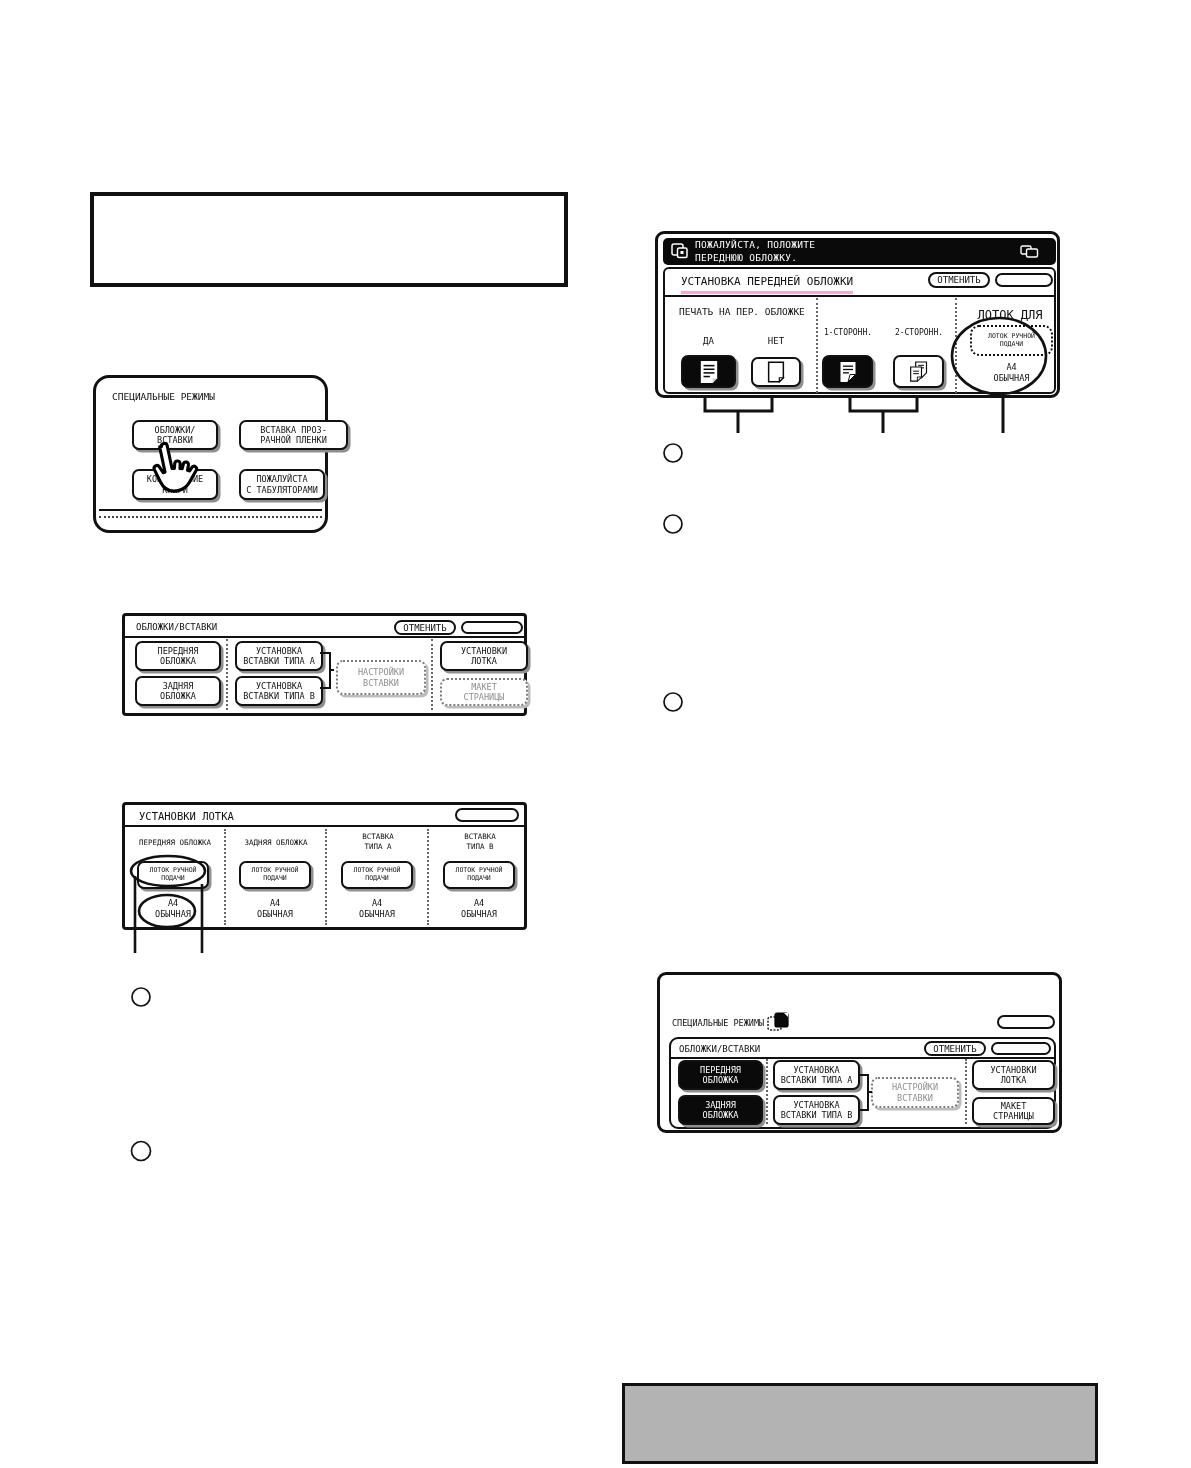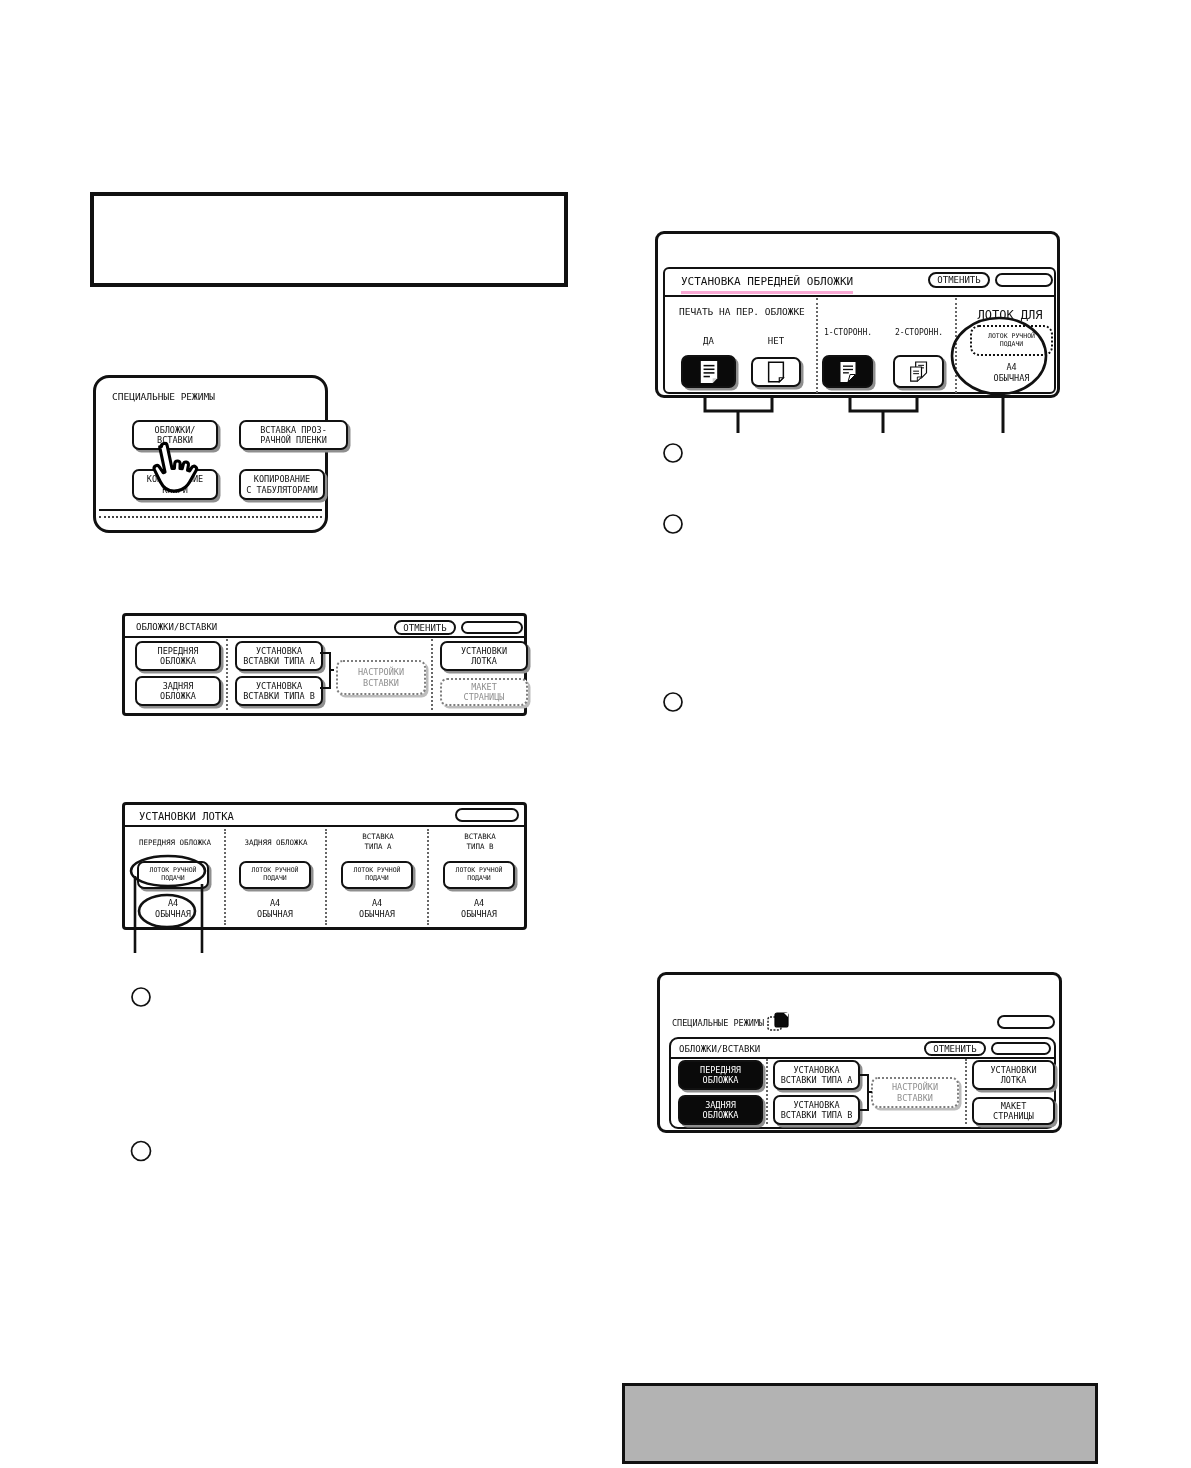--- a/index.html
+++ b/index.html
@@ -32,20 +32,37 @@
   .overlay{position:absolute;left:0;top:0;pointer-events:none;z-index:9;}
 </style>
 </head>
 <body>
 
 <div class="page">
 
   <div class="abs" style="left:90px;top:192px;width:478px;height:95px;border:4px solid #111;background:#fff;"></div>
 
   <div class="panel round" style="left:655px;top:231px;width:405px;height:167px;">
+    <div class="bar" style="left:5px;top:4px;width:393px;height:27px;">
+      <span class="abs" style="left:8px;top:5px;">
+        <svg width="19" height="17" viewBox="0 0 19 17">
+          <rect x="1" y="1" width="11" height="11" rx="2" fill="none" stroke="#fff" stroke-width="1.5"></rect>
+          <rect x="6.5" y="5" width="9.5" height="9.5" rx="1.5" fill="#0a0a0a" stroke="#fff" stroke-width="1.5"></rect>
+          <rect x="9.5" y="8" width="3" height="3" fill="#fff"></rect>
+        </svg>
+      </span>
+      <div class="bar-msg" style="margin-left:32px;">ПОЖАЛУЙСТА, ПОЛОЖИТЕ
+ПЕРЕДНЮЮ ОБЛОЖКУ.</div>
+      <span class="abs" style="right:16px;top:7px;">
+        <svg width="20" height="14" viewBox="0 0 20 14">
+          <rect x="1" y="1" width="10" height="8" rx="1.5" fill="none" stroke="#fff" stroke-width="1.4"></rect>
+          <rect x="6.5" y="4" width="11" height="8" rx="1.5" fill="#0a0a0a" stroke="#fff" stroke-width="1.4"></rect>
+        </svg>
+      </span>
+    </div>
     <div class="inner" style="left:5px;top:33px;width:393px;height:127px;">
       <div class="lbl left title-u" style="left:16px;top:6px;font-size:11px;">УСТАНОВКА ПЕРЕДНЕЙ ОБЛОЖКИ</div>
       <div class="pill" style="left:263px;top:3px;width:62px;height:16px;">ОТМЕНИТЬ</div>
       <div class="pill" style="left:330px;top:4px;width:58px;height:14px;"></div>
       <div class="hr" style="left:0;top:26px;width:389px;"></div>
       <div class="vsep" style="left:151px;top:29px;height:95px;"></div>
       <div class="vsep" style="left:290px;top:29px;height:95px;"></div>
 
       <div class="lbl left" style="left:14px;top:37px;font-size:9.5px;">ПЕЧАТЬ НА ПЕР. ОБЛОЖКЕ</div>
       <div class="lbl" style="left:16px;top:67px;width:55px;font-size:9px;">ДА</div>
@@ -107,21 +124,21 @@
   </div>
 
   <div class="panel" style="left:93px;top:375px;width:235px;height:158px;border-radius:16px;">
     <div class="lbl left" style="left:16px;top:13px;font-size:9.5px;">СПЕЦИАЛЬНЫЕ РЕЖИМЫ</div>
     <div class="tbtn" style="left:36px;top:42px;width:86px;height:30px;">ОБЛОЖКИ/
 ВСТАВКИ</div>
     <div class="tbtn" style="left:143px;top:42px;width:109px;height:30px;">ВСТАВКА ПРОЗ-
 РАЧНОЙ ПЛЕНКИ</div>
     <div class="tbtn" style="left:36px;top:91px;width:86px;height:31px;">КОПИРОВАНИЕ
 КНИГИ</div>
-    <div class="tbtn" style="left:143px;top:91px;width:86px;height:31px;">КОПИРОВАНИЕ
+    <div class="tbtn" style="left:143px;top:91px;width:86px;height:31px;">ПОЖАЛУЙСТА
 С ТАБУЛЯТОРАМИ</div>
     <div class="hr" style="left:3px;top:131px;width:223px;border-top-width:2.5px;"></div>
     <div class="hr" style="left:3px;top:138px;width:223px;border-top:2px dotted #444;"></div>
   </div>
 
   <div class="abs" style="left:142px;top:440px;width:66px;height:70px;z-index:8;transform:rotate(-12deg);">
     <svg width="66" height="70" viewBox="0 0 32 36">
       <path d="M12.3 2.2c0-1.7 2.9-1.7 2.9 0v12.2l1.2.2.7-2.4c.5-1.7 3.1-1.1 2.7.6l-.6 2.5 1.1.3 1-2.1c.8-1.6 3.2-.8 2.5 1l-1 2.5 1 .5 1.5-1.5c1.3-1.3 3.1.6 1.8 2l-4.6 5.2c-1.7 1.9-3.7 3-6.6 3-4.5 0-7-2.5-8-6.4l-1.7-6.7c-.4-1.8 2.1-2.6 2.8-.9l1.3 3.4 1-.2V2.2z" fill="#fff" stroke="#000" stroke-width="1.6" stroke-linejoin="round"></path>
     </svg>
   </div>

